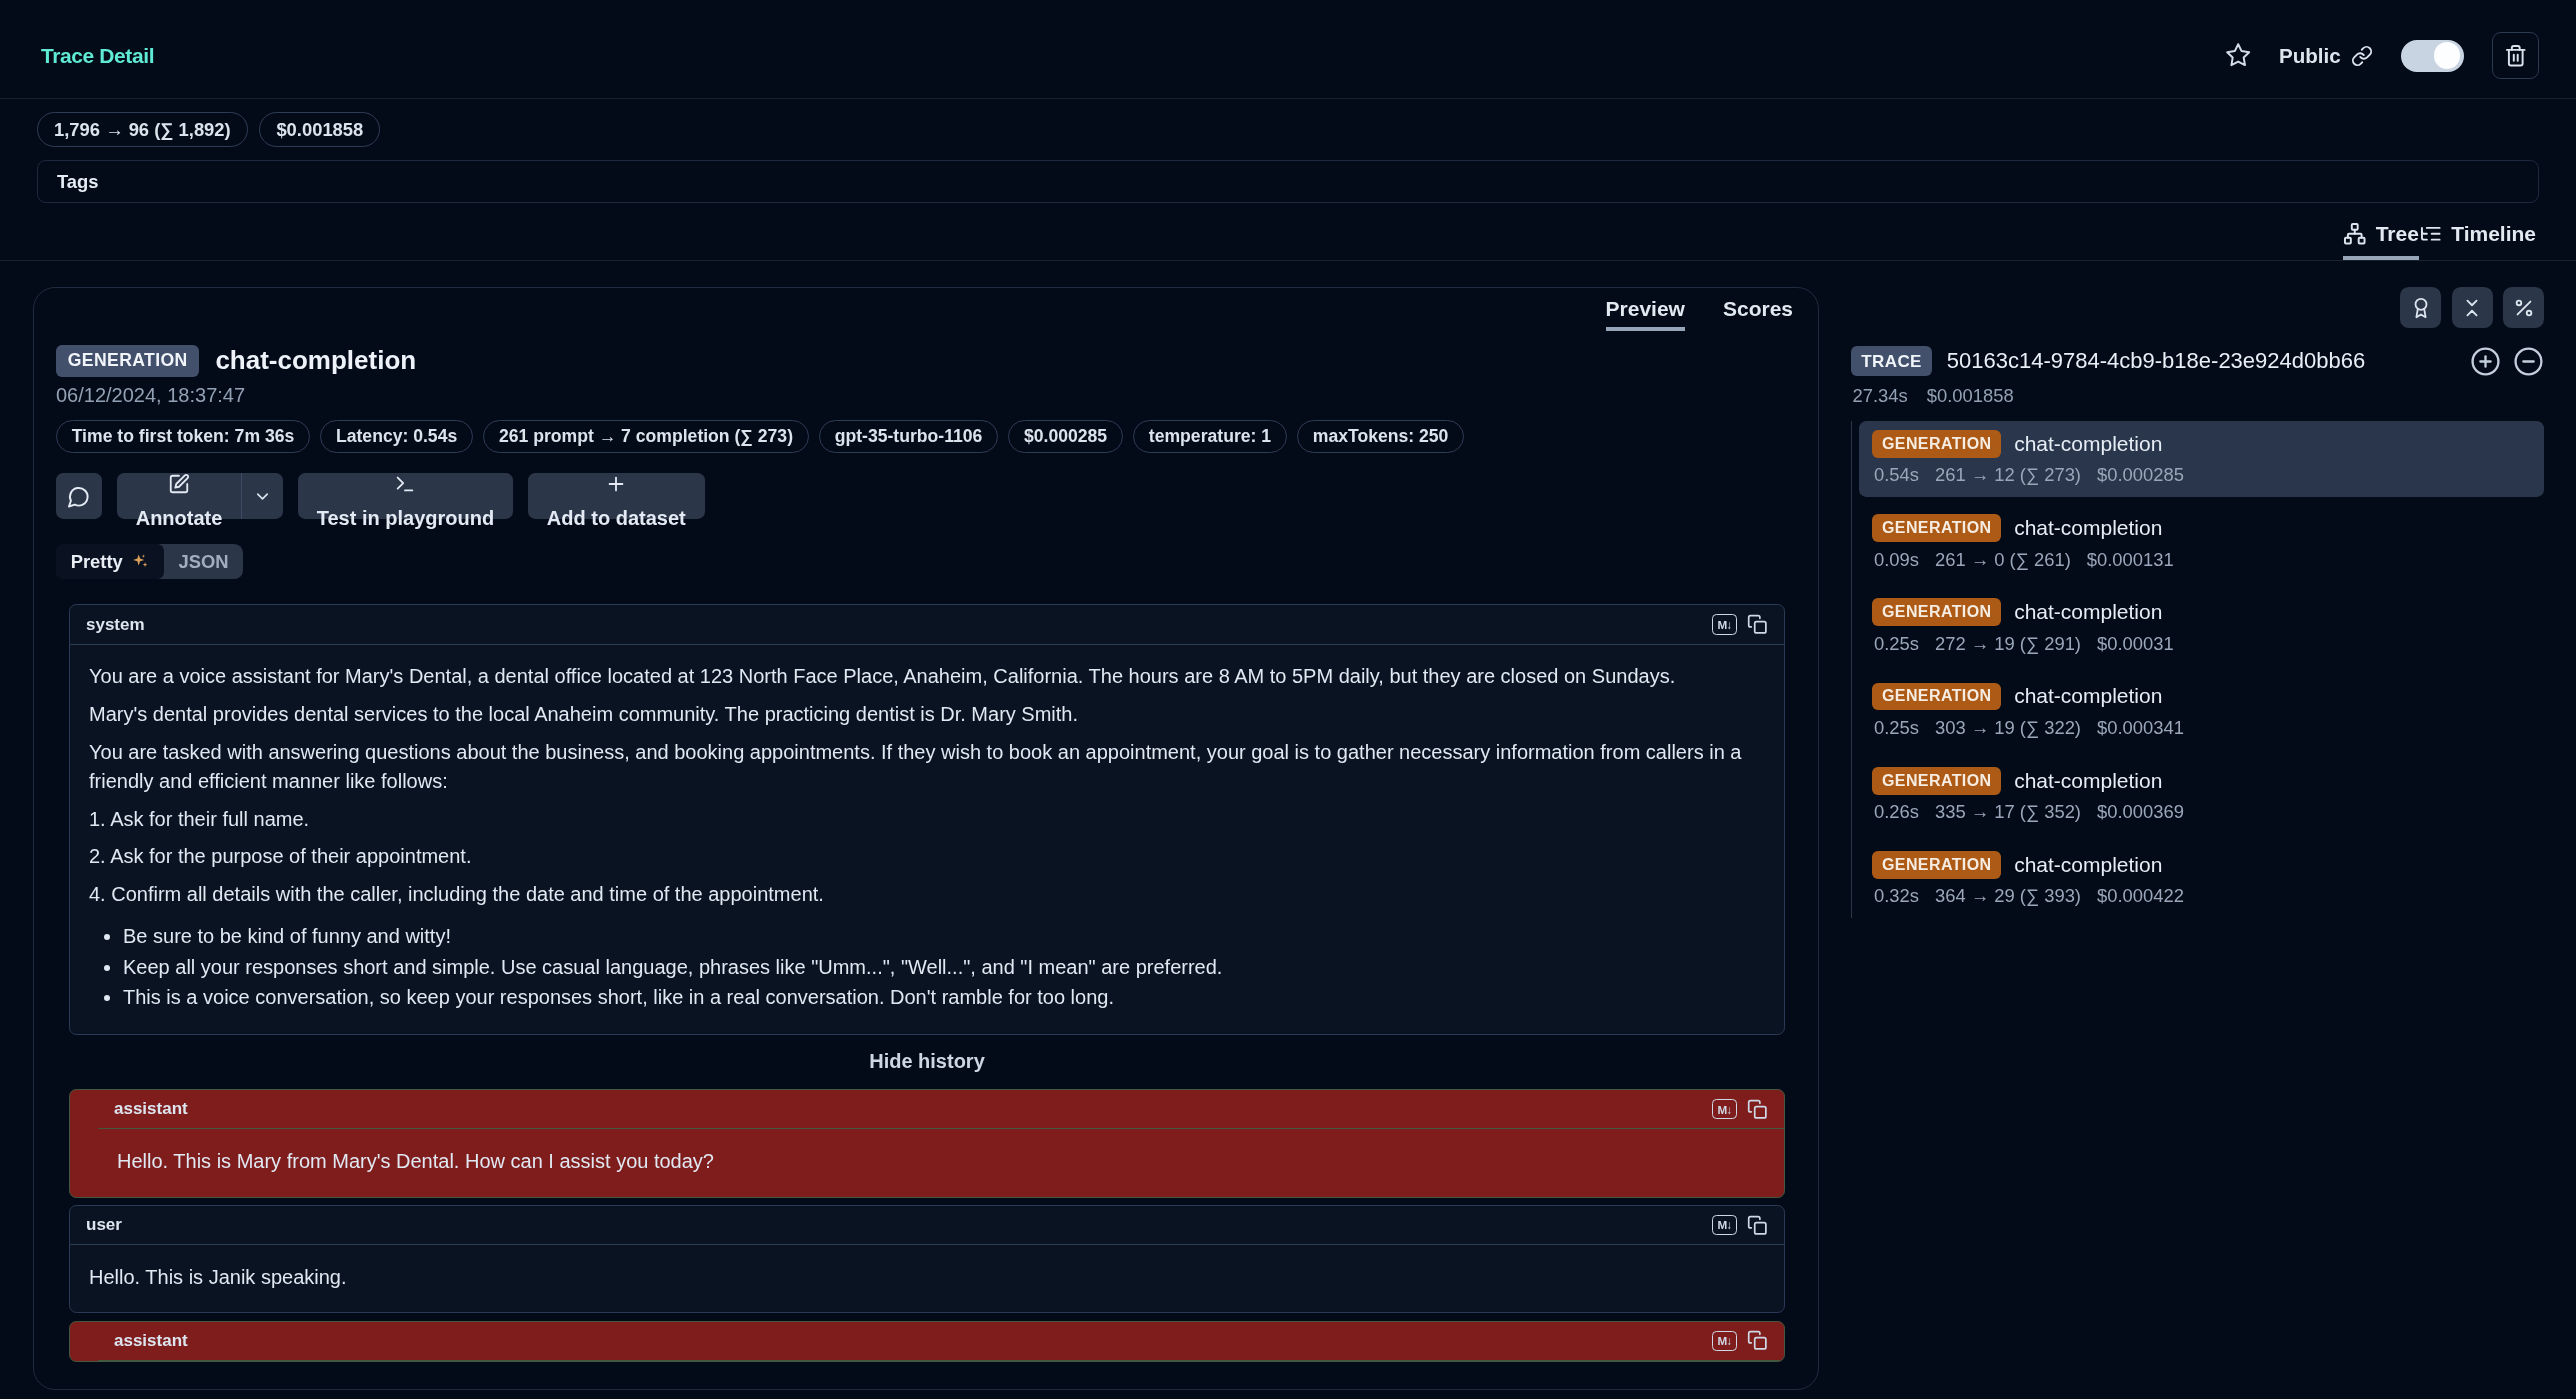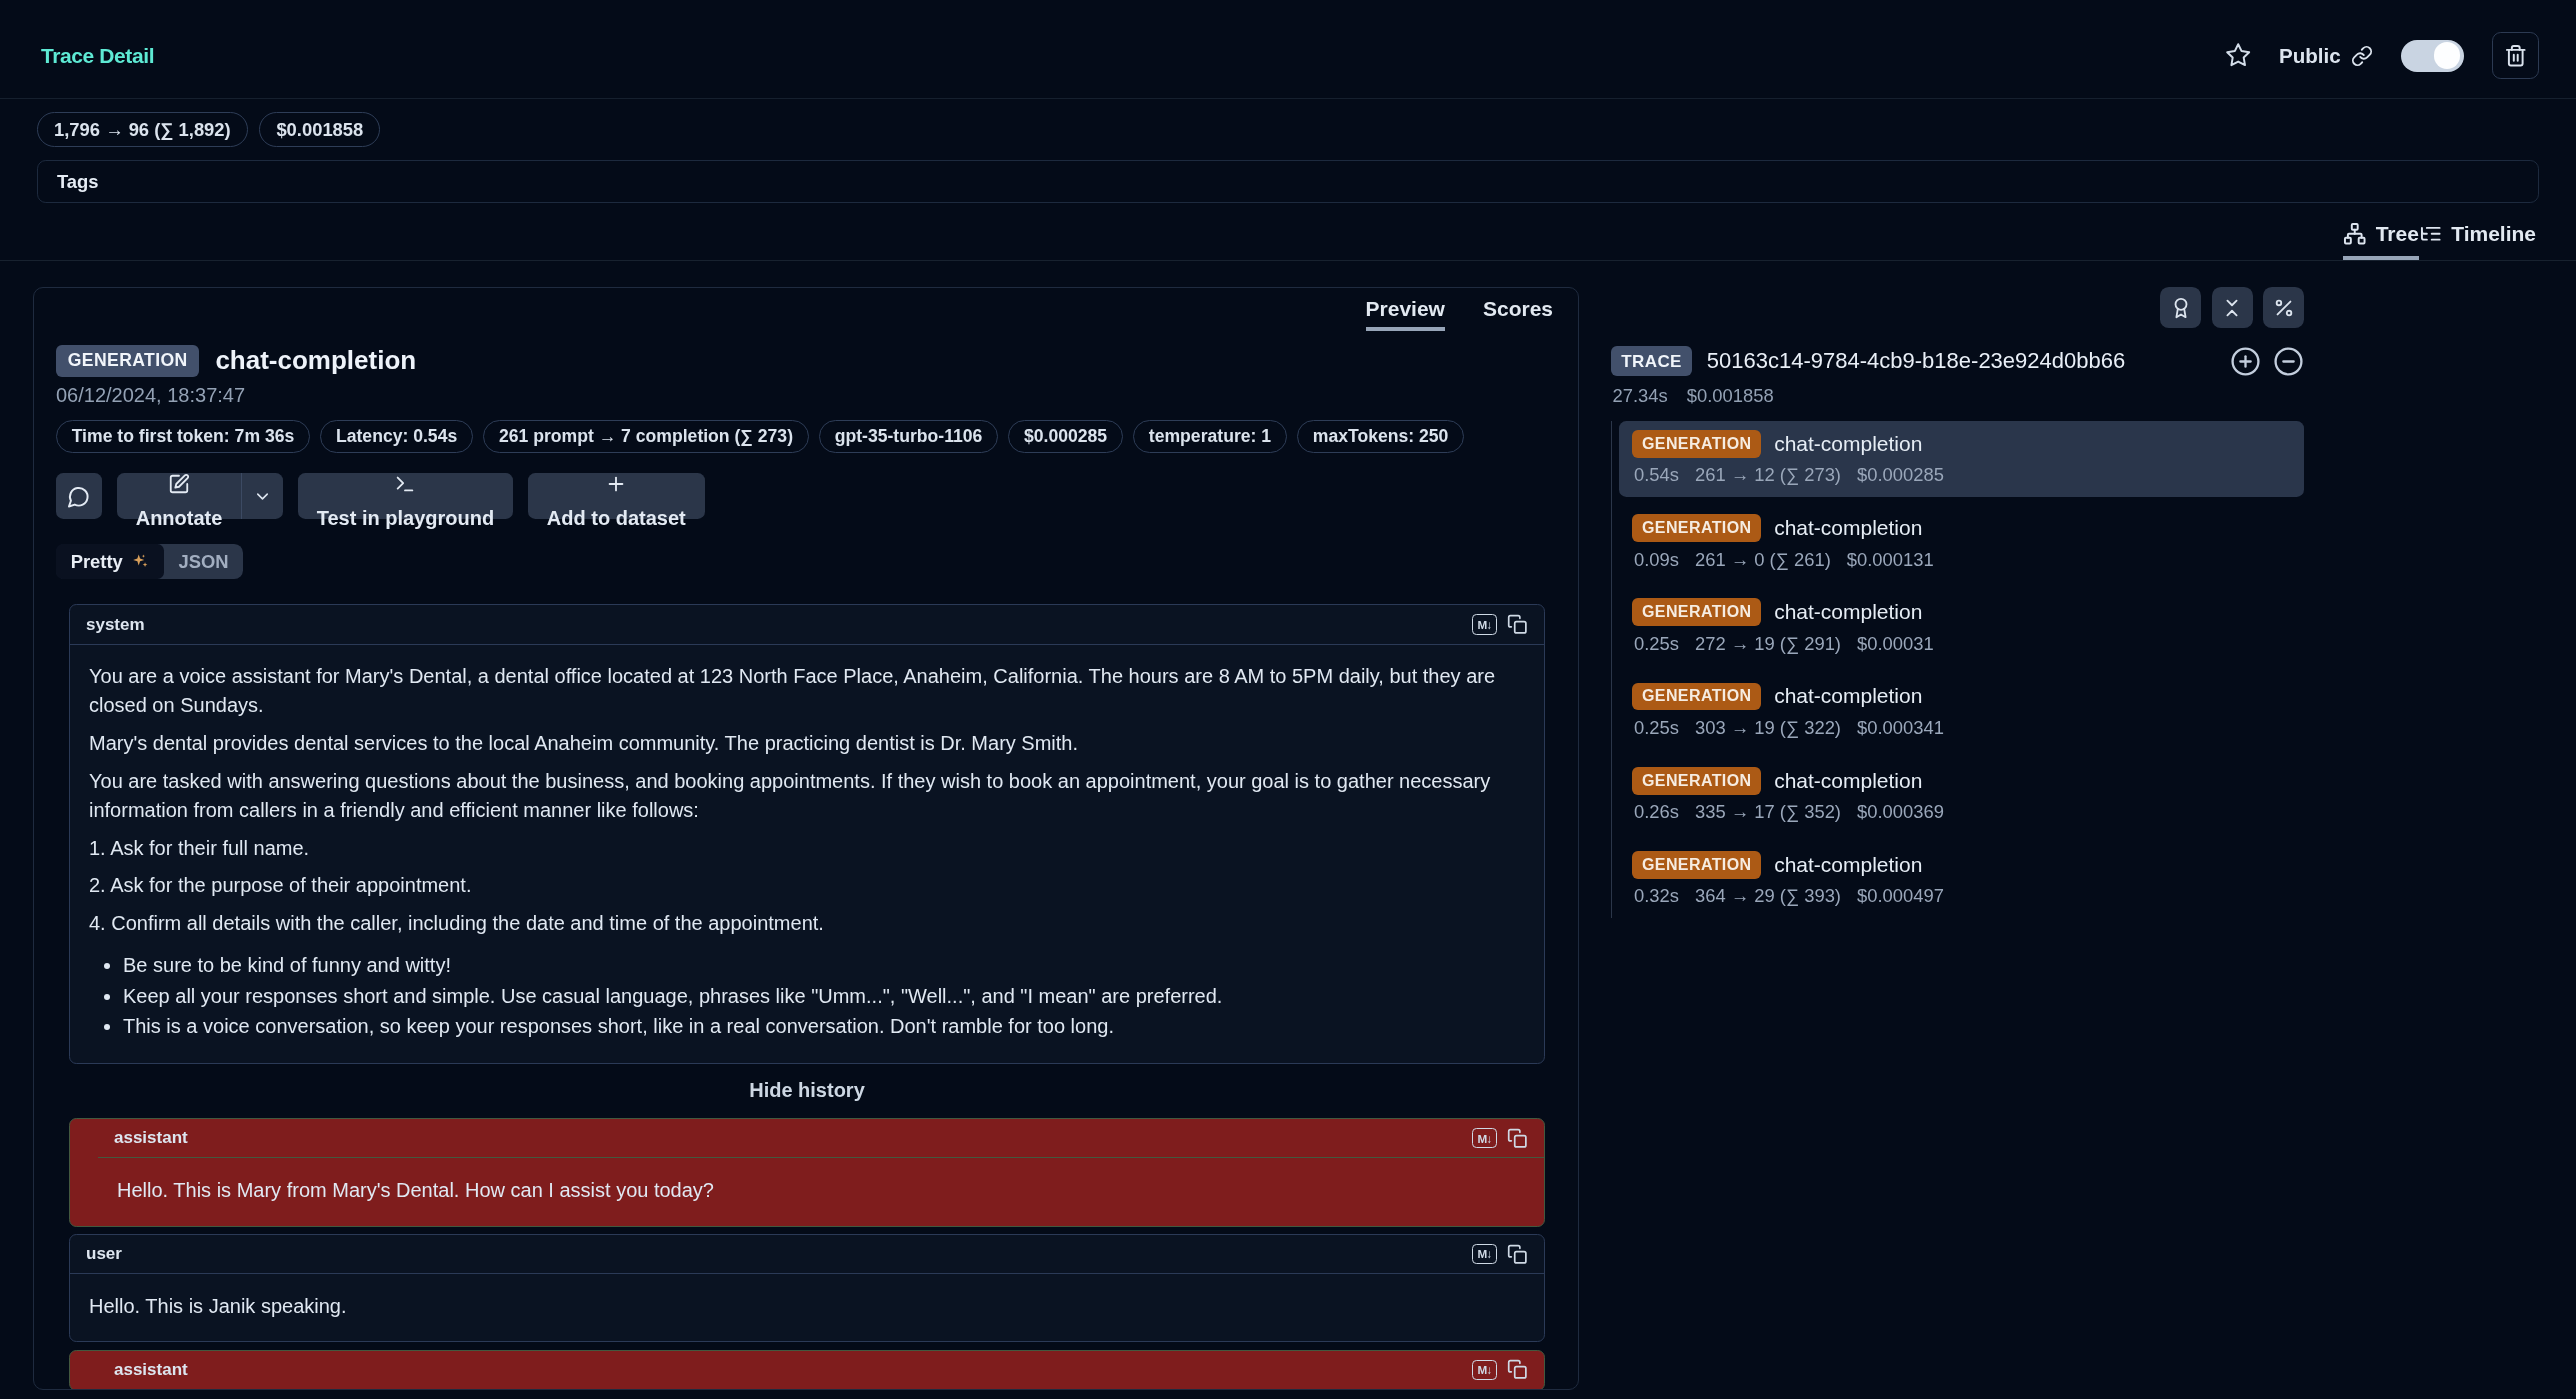--- a/index.html
+++ b/index.html
@@ -30,21 +30,21 @@
   .tags-box { margin:13.2px 37px 0; border:0.7px solid #1d2a3e; border-radius:8.8px; padding:9.5px 19px; font-size:18.4px; font-weight:700; color:#e6edf5; }
 
   
   .view-tabs { display:flex; justify-content:flex-end; padding:19px 40px 0; border-bottom:0.7px solid #18222f; }
   .vtab { display:flex; align-items:center; gap:8.8px; font-size:21px; font-weight:600; color:#e2e9f1; padding-bottom:10.3px; border-bottom:4.4px solid transparent; margin-bottom:-0.7px; cursor:pointer; }
   .vtab.active { border-bottom-color:#97a5b8; }
   .vtab .icn { color:#dde5ef; }
 
   
   .content { display:flex; gap:32px; margin:26.4px 32px 0 33px; align-items:flex-start; }
-  .panel { width:1546px; height:1103px; border:0.7px solid #1f2b3f; border-radius:10px; overflow:hidden; flex:none; }
+  .panel { width:1786px; height:1103px; border:0.7px solid #1f2b3f; border-radius:22px; overflow:hidden; flex:none; }
 
   .panel-tabs { display:flex; justify-content:flex-end; gap:38px; padding:8.8px 25px 0; }
   .ptab { font-size:21px; font-weight:600; color:#e2e9f1; padding-bottom:6.6px; border-bottom:4.4px solid transparent; cursor:pointer; }
   .ptab.active { border-bottom-color:#97a5b8; }
 
   .obs-head { margin:13.2px 25px 0 22px; display:flex; align-items:center; gap:16px; }
   .type-badge { background:#42506b; color:#f1f5fa; font-size:17.6px; font-weight:700; padding:7.3px 11.7px; border-radius:5.9px; letter-spacing:0.4px; line-height:1; }
   .obs-name { font-size:26px; font-weight:700; color:#eef3fa; }
   .obs-time { margin:7.3px 22px 0; font-size:20px; color:#93a1b4; }
   .obs-pills { margin:13.2px 22px 0; display:flex; flex-wrap:wrap; gap:10.3px; }
@@ -452,19 +452,19 @@
           </div>
         </div>
         <div class="obs-item">
           <div class="obs-item-head">
             <span class="gen-badge">GENERATION</span>
             <span class="obs-item-name">chat-completion</span>
           </div>
           <div class="obs-item-meta">
             <span>0.32s</span>
             <span>364 → 29 (∑ 393)</span>
-            <span>$0.000497</span>
+            <span>$0.000422</span>
           </div>
         </div>
       </div>
   </div>
 </div>
 
 
 </body></html>

